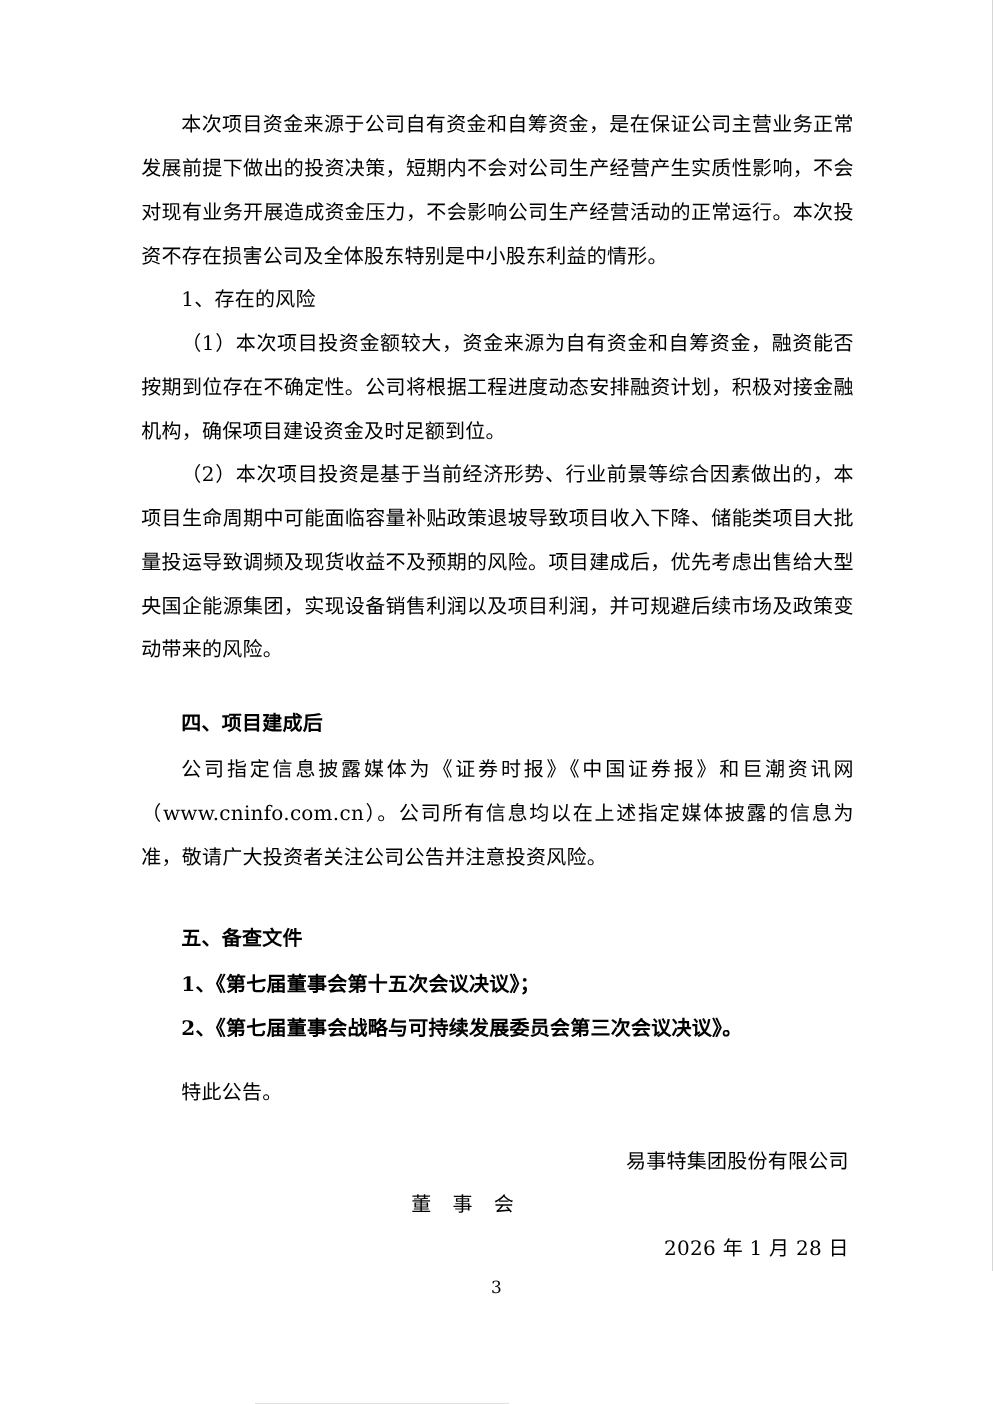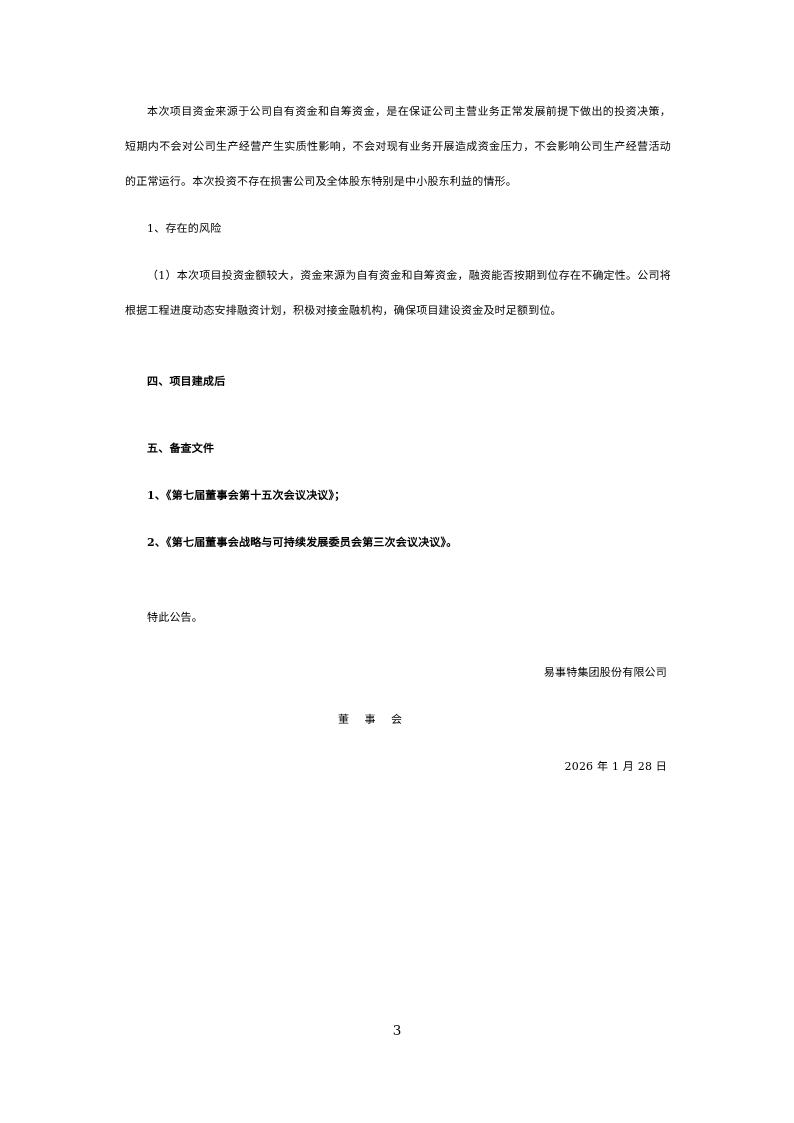--- a/index.html
+++ b/index.html
@@ -18,22 +18,22 @@
     color: #000000;
     overflow: hidden;
   }
   .content {
     position: absolute;
     left: 113px;
     top: 82px;
     width: 570px;
   }
   p {
-    margin: 12px;
-    font-size: 11px;
+    margin: 0;
+    font-size: 16px;
     line-height: 35px;
     text-align: justify;
     text-justify: inter-ideograph;
     letter-spacing: 0.2px;
   }
   p.indent {
     text-indent: 2em;
   }
   .heading {
     font-weight: bold;
@@ -86,26 +86,28 @@
 
 <div class="page">
   <div class="content">
 
     <p class="indent">本次项目资金来源于公司自有资金和自筹资金，是在保证公司主营业务正常发展前提下做出的投资决策，短期内不会对公司生产经营产生实质性影响，不会对现有业务开展造成资金压力，不会影响公司生产经营活动的正常运行。本次投资不存在损害公司及全体股东特别是中小股东利益的情形。</p>
 
     <p class="indent">1、存在的风险</p>
 
     <p class="indent">（1）本次项目投资金额较大，资金来源为自有资金和自筹资金，融资能否按期到位存在不确定性。公司将根据工程进度动态安排融资计划，积极对接金融机构，确保项目建设资金及时足额到位。</p>
 
+    <p class="indent">（2）本次项目投资是基于当前经济形势、行业前景等综合因素做出的，本项目生命周期中可能面临容量补贴政策退坡导致项目收入下降、储能类项目大批量投运导致调频及现货收益不及预期的风险。项目建成后，优先考虑出售给大型央国企能源集团，实现设备销售利润以及项目利润，并可规避后续市场及政策变动带来的风险。</p>
 
 
     <div class="gap-small"></div>
 
     <p class="heading">四、项目建成后</p>
 
+    <p class="indent">公司指定信息披露媒体为《证券时报》《中国证券报》和巨潮资讯网（www.cninfo.com.cn）。公司所有信息均以在上述指定媒体披露的信息为准，敬请广大投资者关注公司公告并注意投资风险。</p>
 
     <div class="gap-med"></div>
 
     <p class="heading">五、备查文件</p>
 
     <p class="list-line">1、《第七届董事会第十五次会议决议》；</p>
     <p class="list-line">2、《第七届董事会战略与可持续发展委员会第三次会议决议》。</p>
 
     <div class="gap-med"></div>
 

